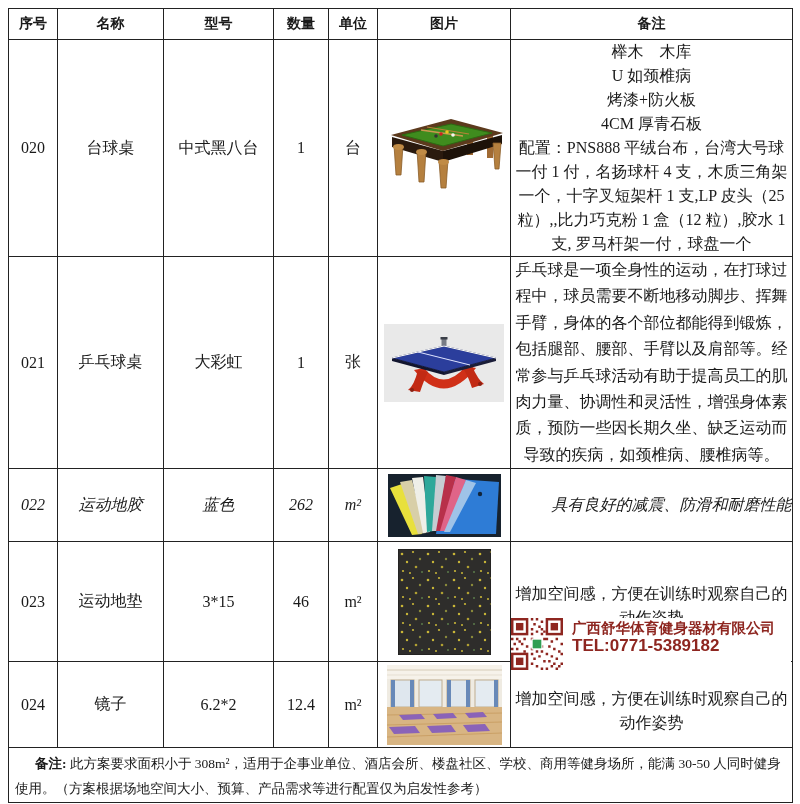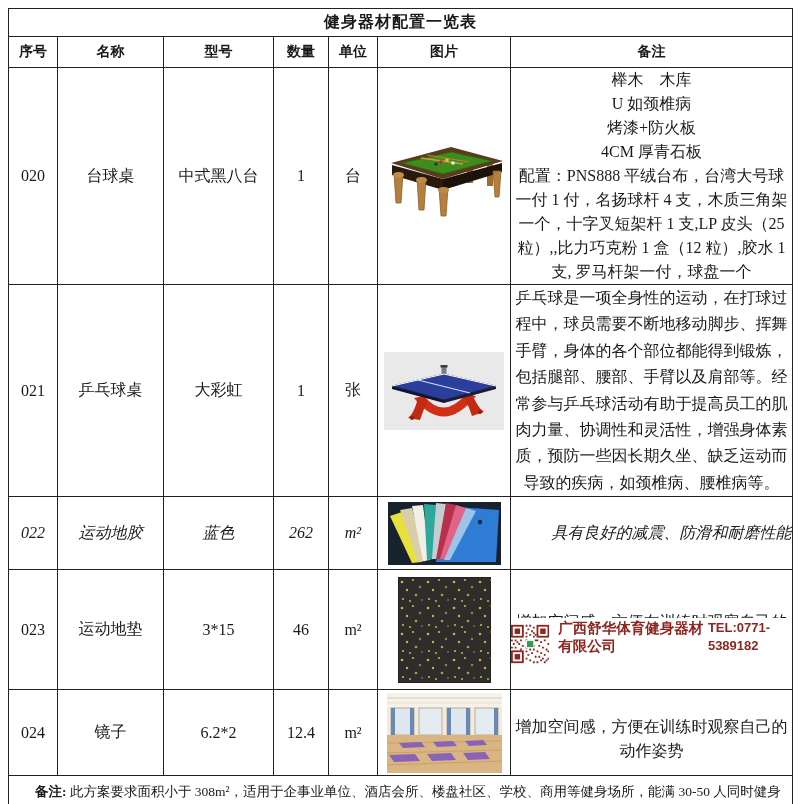--- a/index.html
+++ b/index.html
@@ -21,44 +21,41 @@
   td.pic-cell{vertical-align:middle;}
   .pic-wrap{display:flex;align-items:center;justify-content:center;width:100%;height:100%;}
   tr.note-row td{height:51px;text-align:left;vertical-align:top;font-size:13.5px;line-height:25px;
         padding:3px 10px 0 6px;}
   .note-p{text-indent:20px;margin:0;}
   .note-label{font-weight:bold;}
   
   .watermark{position:absolute;left:511px;top:618px;width:280px;height:55px;background:#fff;
         display:flex;align-items:flex-start;gap:9px;z-index:5;
         font-family:"Liberation Sans","DejaVu Sans",sans-serif;}
-  .wm-text{display:flex;flex-direction:row;justify-content:flex-start;padding-top:1px;}
+  .wm-text{display:flex;flex-direction:column;justify-content:flex-start;padding-top:1px;}
   .wm-company{font-size:14.5px;font-weight:bold;line-height:18px;}
-  .wm-tel,.wm-url{font-size:13px;font-weight:bold;line-height:17.5px;}
+  .wm-tel,.wm-url{font-size:17px;font-weight:bold;line-height:17.5px;}
 </style>
 </head>
 <body>
 
 <div class="page">
 
   <table class="main">
     <colgroup>
       <col style="width:49px">
         <col style="width:106px">
         <col style="width:110px">
       <col style="width:55px">
         <col style="width:49px">
         <col style="width:133px">
         <col style="width:282px">
     </colgroup>
 
     <tbody>
-        <tr class="title-row">
-      <td colspan="7">健身器材配置一览表</td>
-    </tr>
 
     <tr class="header-row">
       <th>序号</th>
       <th>名称</th>
       <th>型号</th>
       <th>数量</th>
       <th>单位</th>
       <th>图片</th>
       <th>备注</th>
     </tr>

